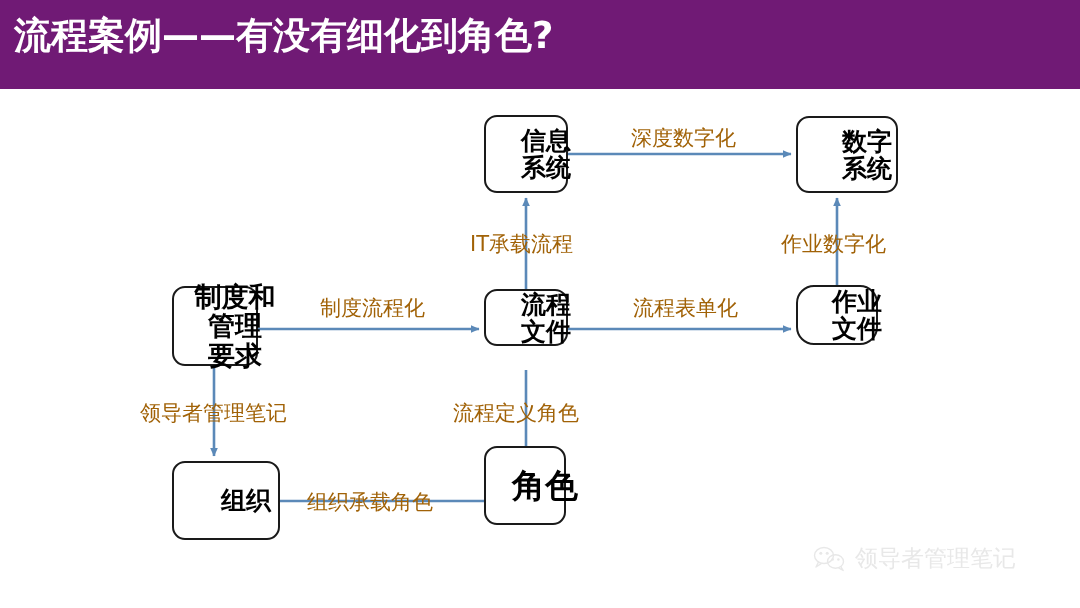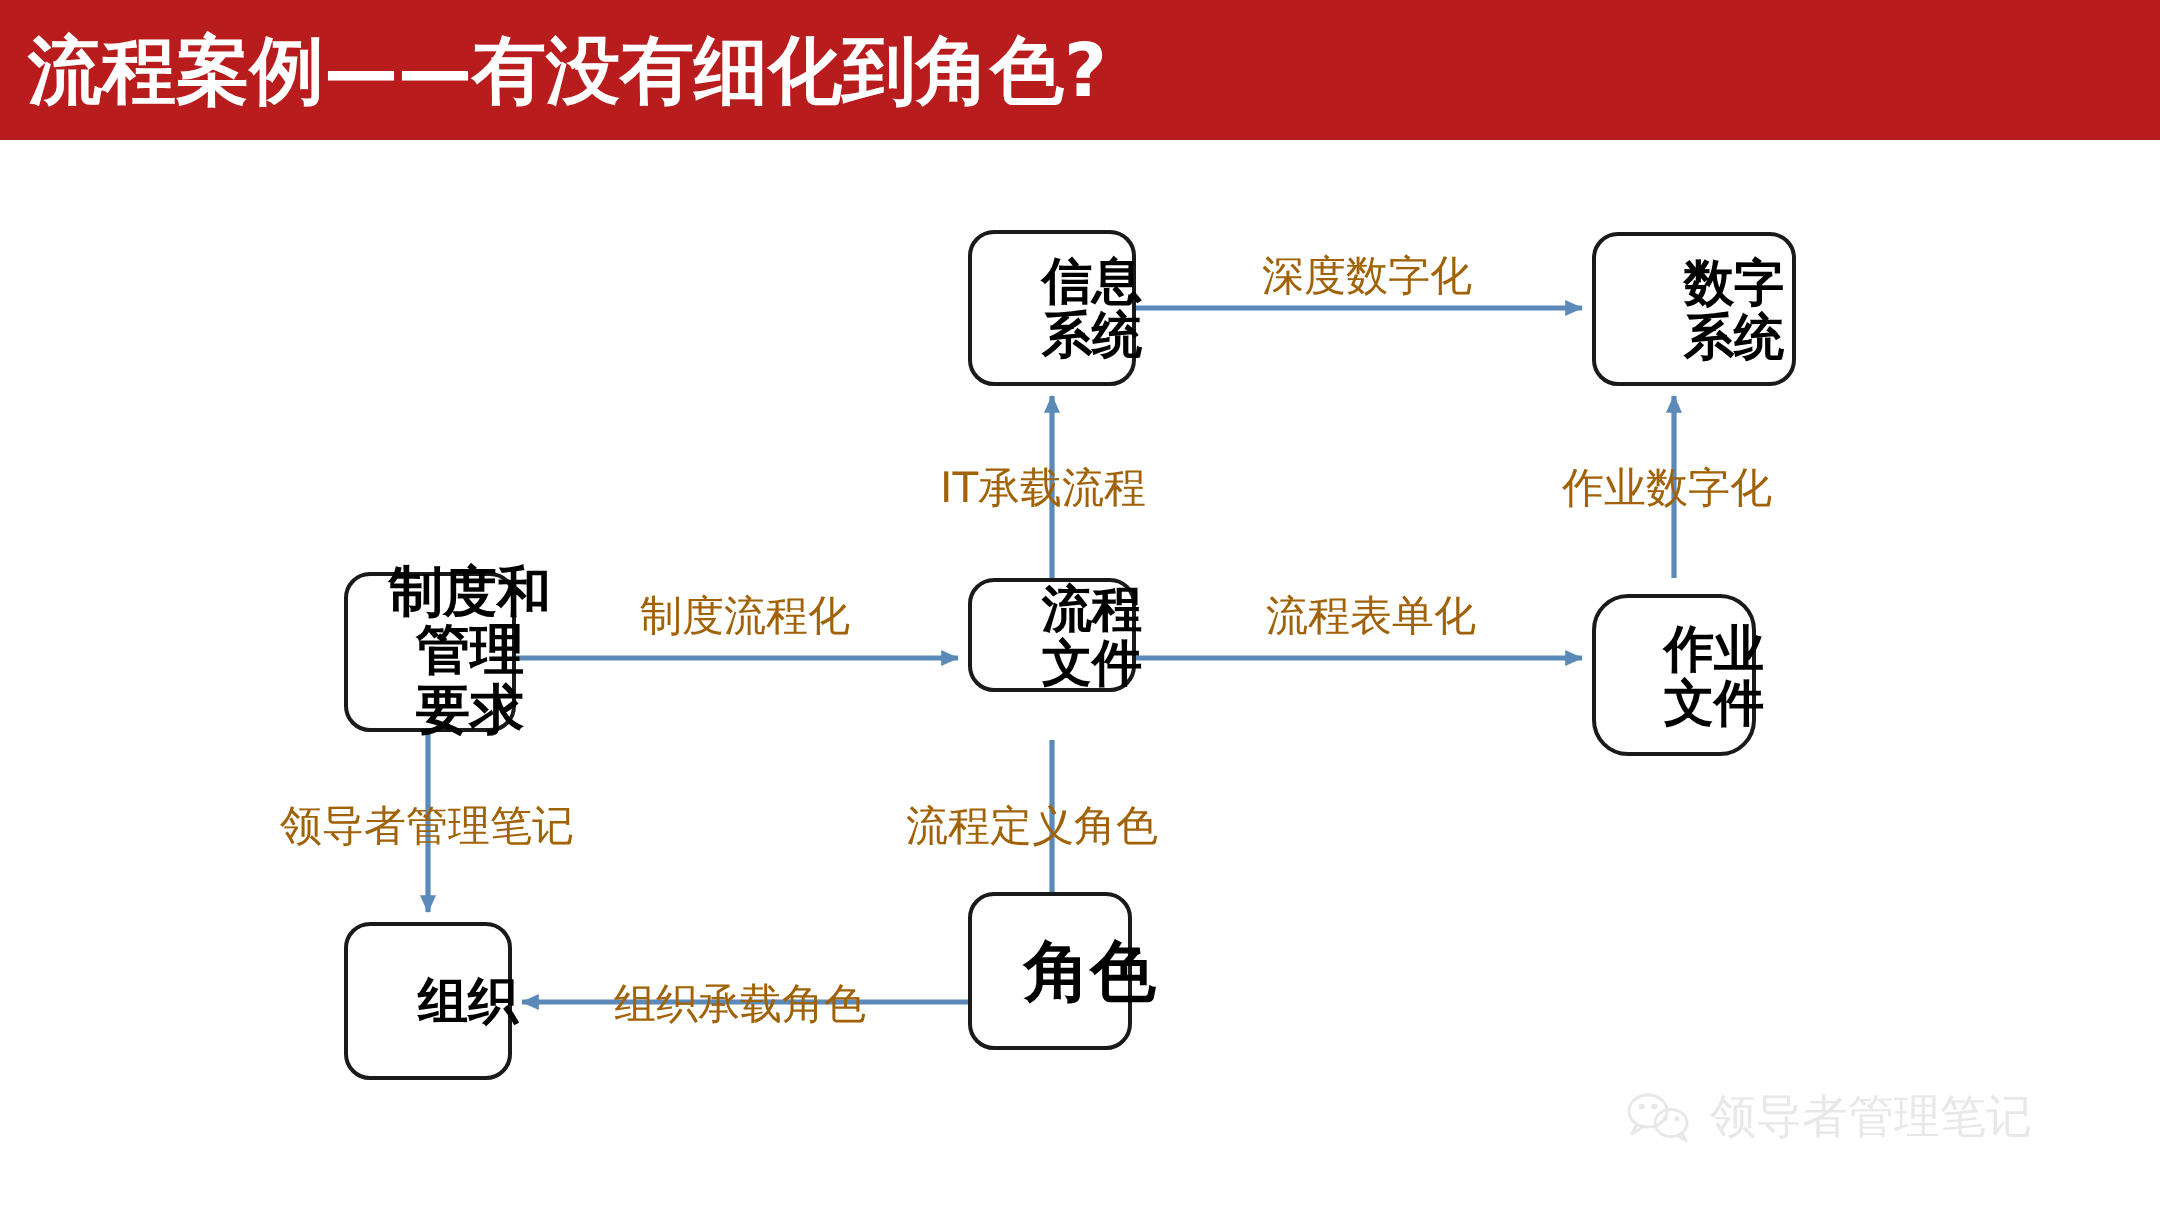--- a/index.html
+++ b/index.html
@@ -6,22 +6,22 @@
   html, body {
     width: 1080px; height: 608px;
     background: #ffffff;
     font-family: "Liberation Sans", "DejaVu Sans", sans-serif;
     overflow: hidden;
   }
   #page { position: relative; width: 1080px; height: 608px; background: #fff; }
 
   
   #header-bar {
-    position: absolute; left: 0; top: 0; width: 1080px; height: 70px;
-    background: #b91c1c;
+    position: absolute; left: 0; top: 0; width: 1080px; height: 89px;
+    background: #701a75;
   }
   #header-title {
     position: absolute; left: 14px; top: 11px;
     font-size: 37px; font-weight: bold; color: #ffffff;
     letter-spacing: 0px; white-space: nowrap;
     font-family: "DejaVu Sans", "Liberation Sans", sans-serif;
   }
 
   
   #diagram { position: absolute; left: 0; top: 77px; width: 1080px; height: 531px; }
@@ -40,22 +40,22 @@
     font-family: "DejaVu Sans", "Liberation Sans", sans-serif;
     z-index: 3;
     padding-left: 40px;
   }
   .node span { display: block; white-space: nowrap; }
 
   .n-info    { left: 484px; top:  38px; width: 84px;  height: 78px;  font-size: 25px; }
   .n-digital { left: 796px; top:  39px; width: 102px;  height: 77px;  font-size: 25px; }
   .n-policy  { left: 172px; top: 209px; width: 86px;  height: 80px;  font-size: 27px; }
   .n-process { left: 484px; top: 212px; width: 84px;  height: 57px;  font-size: 25px; }
-  .n-ops     { left: 796px; top: 220px; width: 82px;  height: 81px;  font-size: 25px; border-radius: 18px; }
-  .n-org     { left: 172px; top: 384px; width: 84px;  height: 79px;  font-size: 25px; }
+  .n-ops     { left: 796px; top: 208px; width: 82px;  height: 60px;  font-size: 25px; border-radius: 18px; }
+  .n-org     { left: 172px; top: 384px; width: 108px;  height: 79px;  font-size: 25px; }
   .n-role    { left: 484px; top: 369px; width: 82px;  height: 79px;  font-size: 33px; }
 
   
   .edge-label {
     position: absolute;
     font-size: 21px; color: #a16207; white-space: nowrap;
     font-family: "DejaVu Sans", "Liberation Sans", sans-serif;
     z-index: 4;
   }
   .lbl-deep      { left: 631px; top:  47px; }

